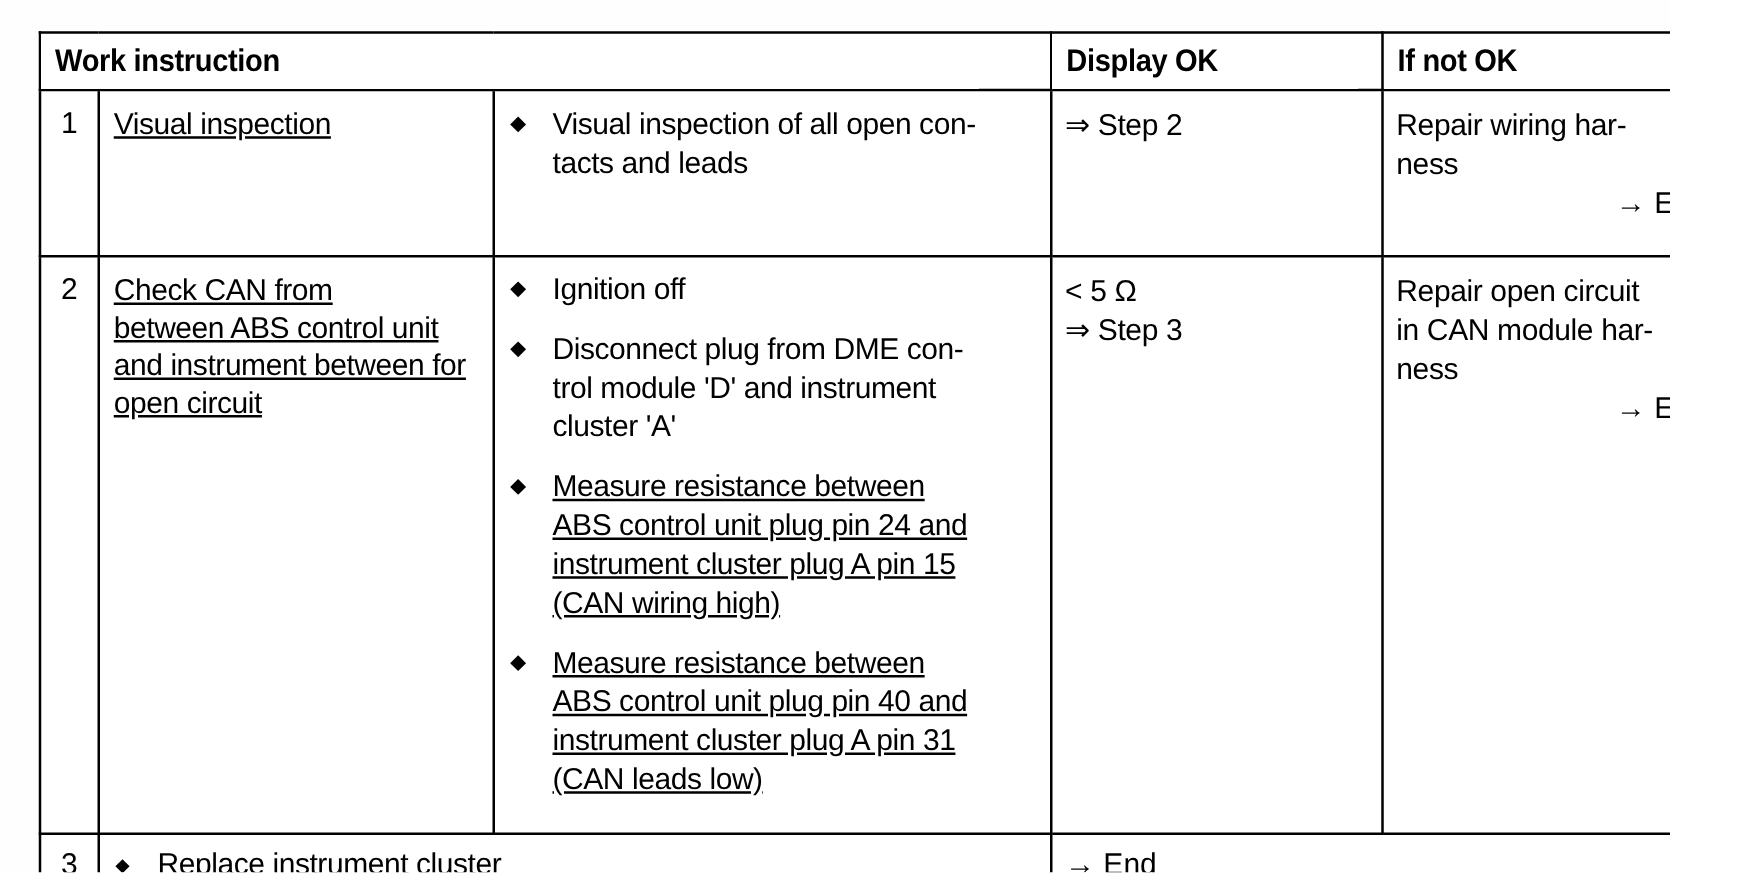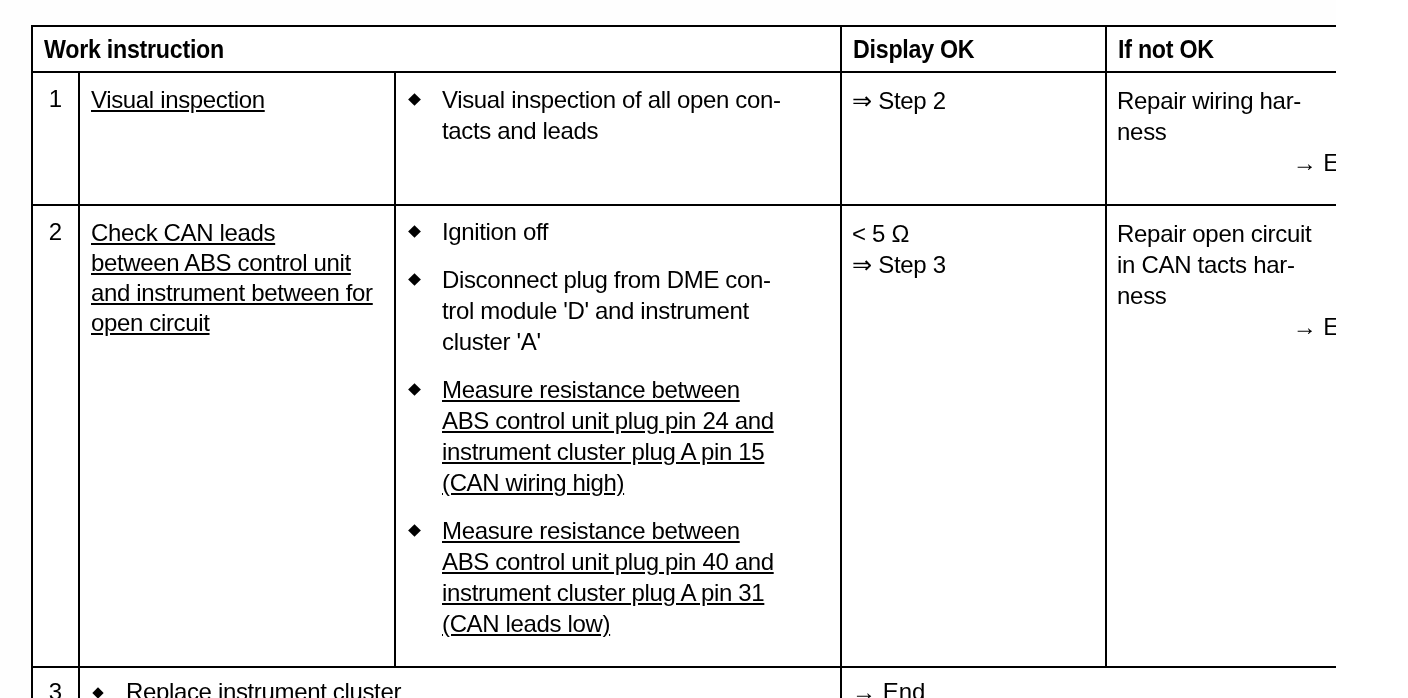--- a/index.html
+++ b/index.html
@@ -205,21 +205,21 @@
           <div>Repair wiring har-</div>
           <div>ness</div>
           <div class="arrow">→ End</div>
         </td>
       </tr>
 
       <tr class="r2">
         <td class="num">2</td>
 
         <td class="title-cell">
-          <div>Check CAN leads</div>
+          <div>Check CAN from</div>
           <div>between ABS control unit</div>
           <div>and instrument between for</div>
           <div>open circuit</div>
         </td>
 
         <td class="steps-cell row2">
           <ul class="bullets">
 
             <li>
               <span class="bullet"></span>
@@ -252,21 +252,21 @@
           </ul>
         </td>
 
         <td class="ok-cell">
           <div class="nowrap">&lt; 5 Ω</div>
           <div class="nowrap">⇒ Step 3</div>
         </td>
 
         <td class="nok-cell">
           <div>Repair open circuit</div>
-          <div>in CAN tacts har-</div>
+          <div>in CAN module har-</div>
           <div>ness</div>
           <div class="arrow">→ End</div>
         </td>
       </tr>
 
       <tr class="r3">
         <td class="num" style="padding-top:0 !important; line-height:48px;">3</td>
 
         <td class="steps-cell row3" colspan="2">
           <div class="inline-bullet-line">

